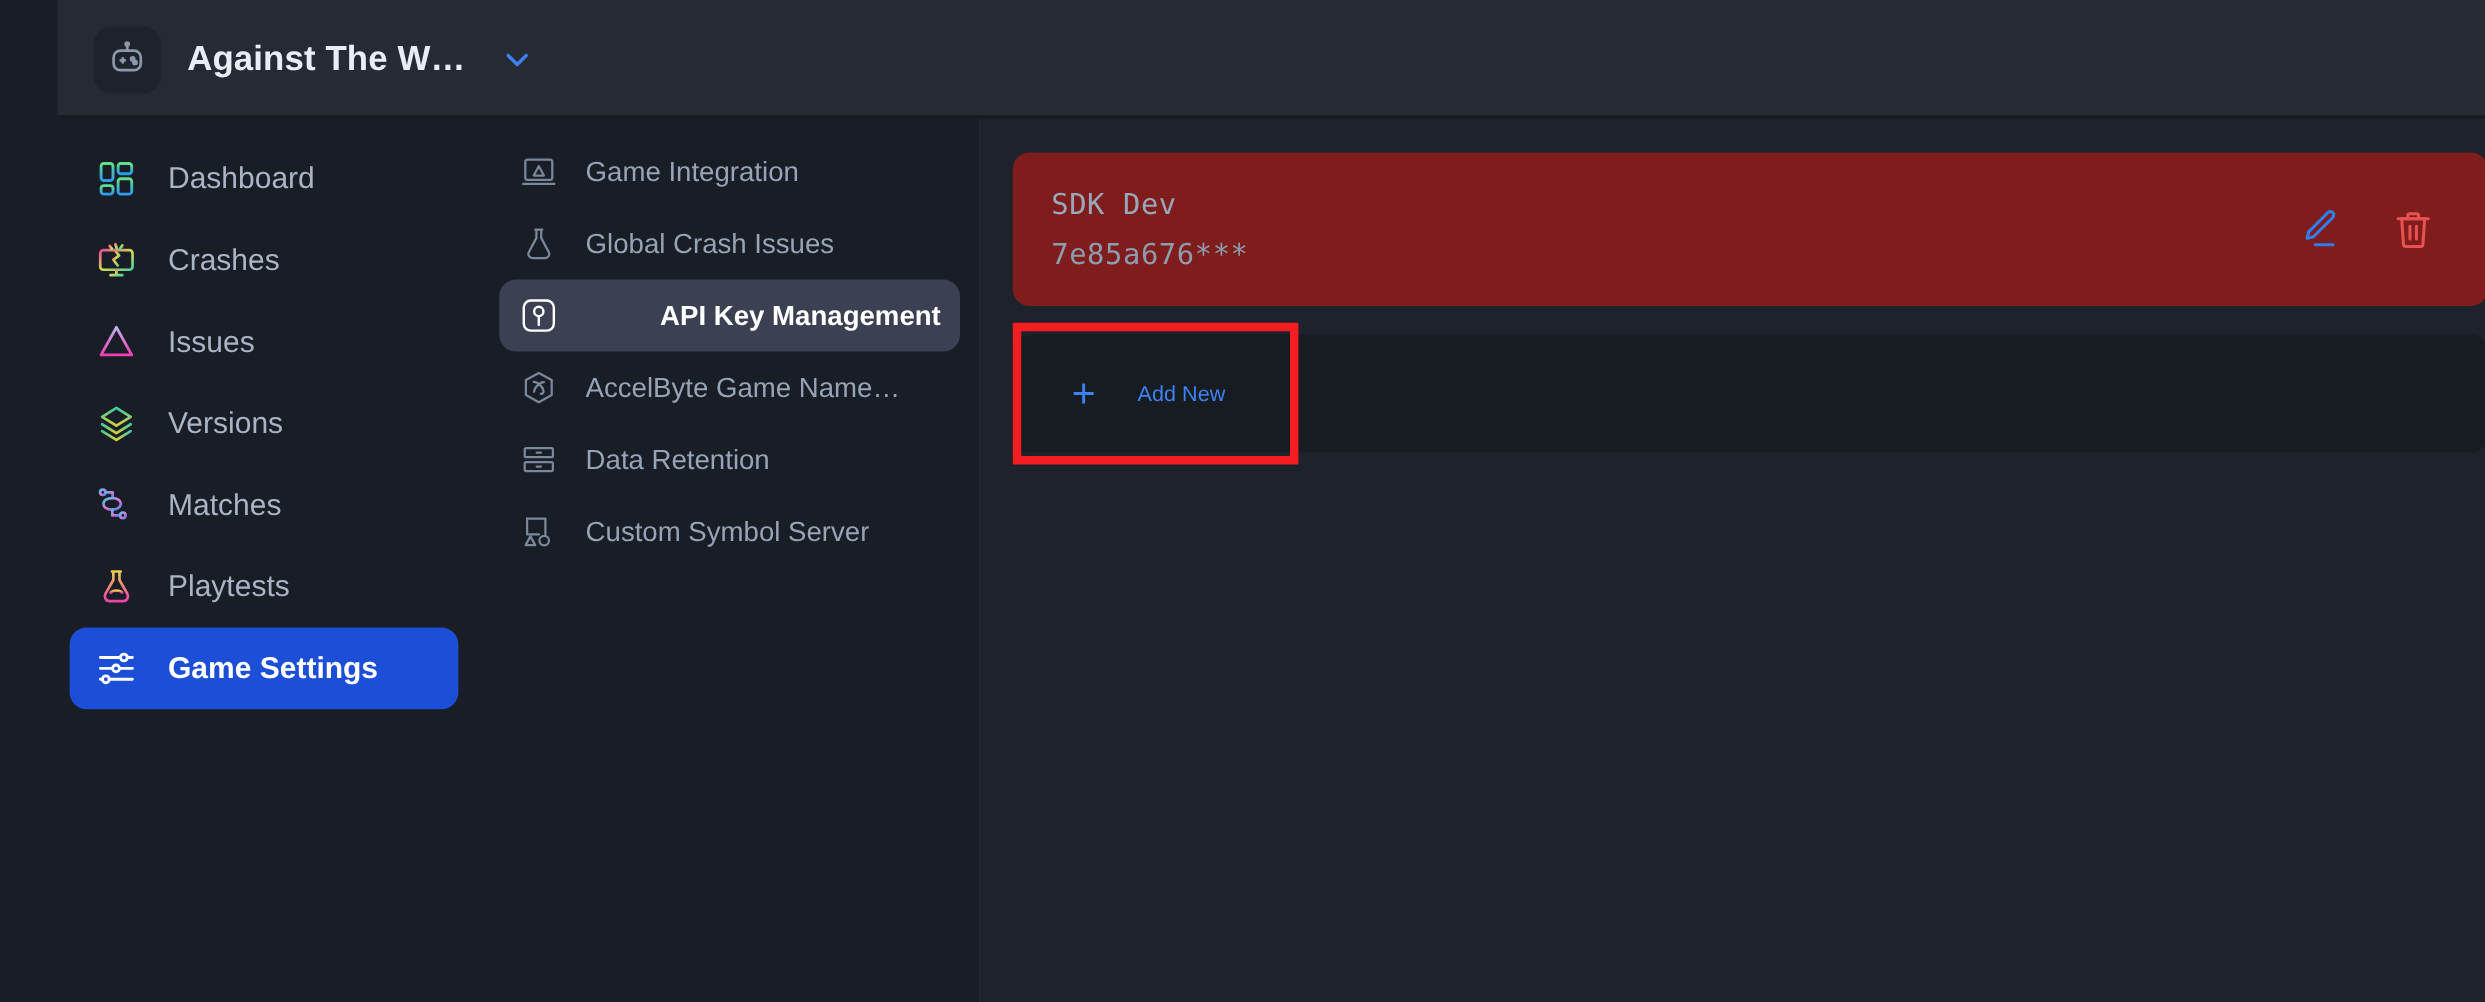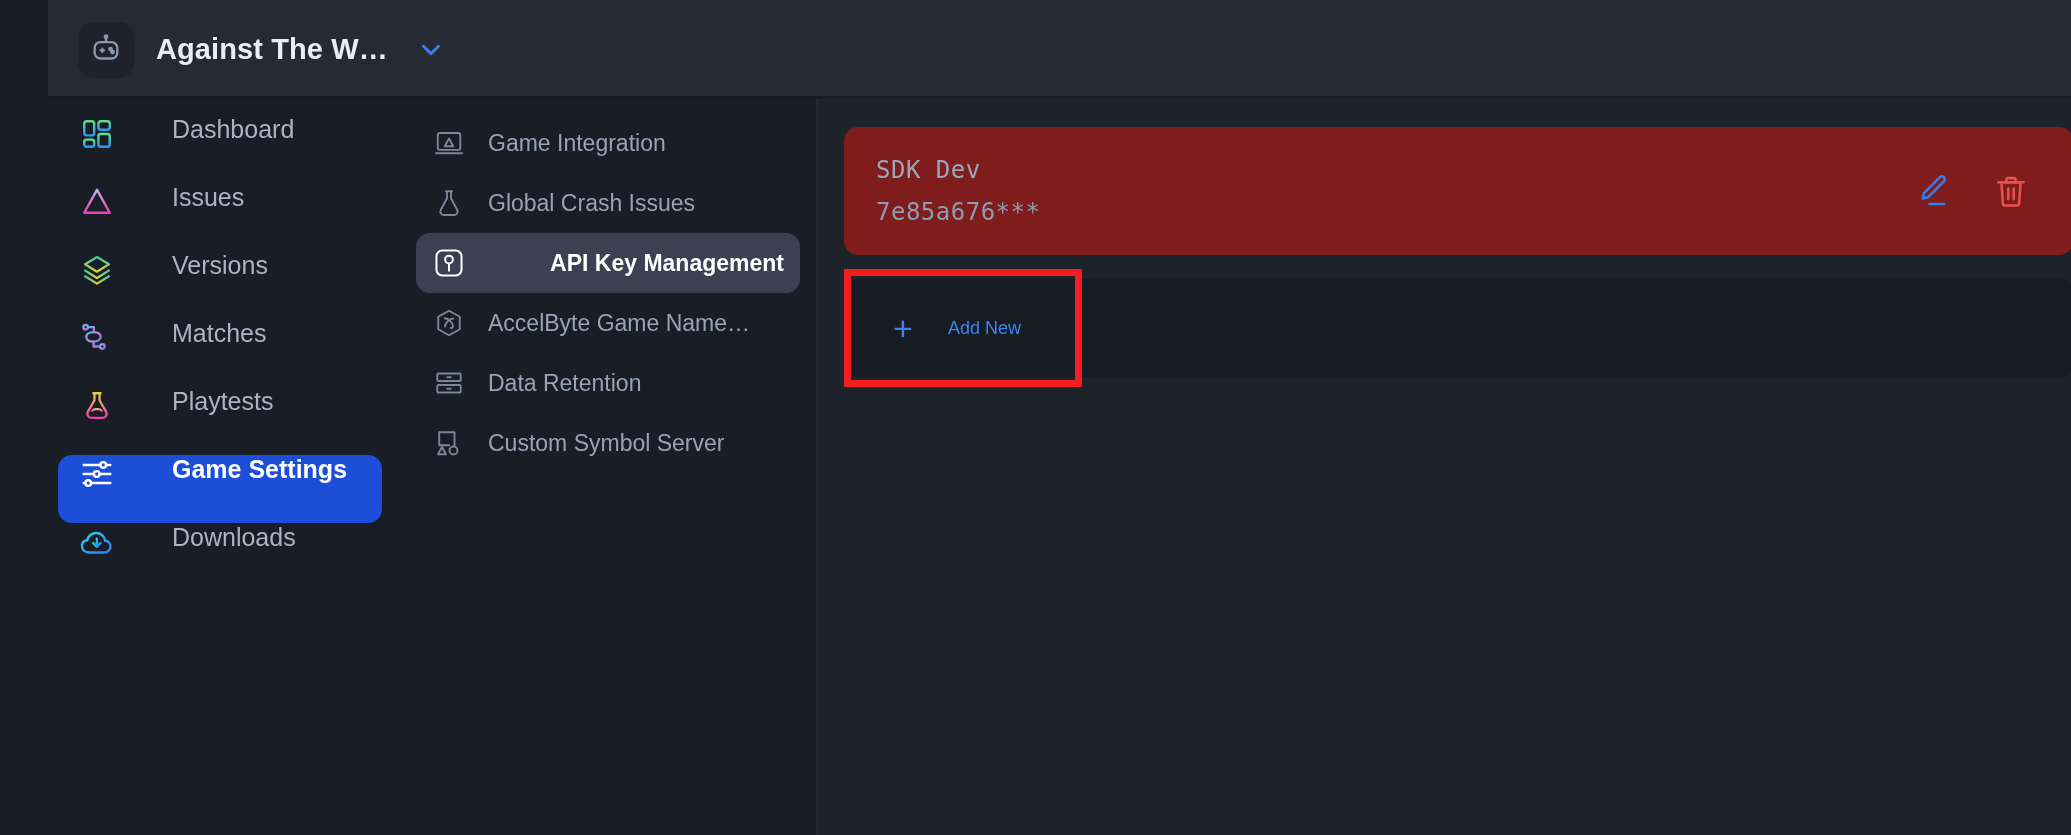--- a/index.html
+++ b/index.html
@@ -40,27 +40,26 @@
   
   .body { flex: 1; display: flex; min-height: 0; }
 
   
   .sidebar {
     width: 348px; min-width: 348px;
     background: #191d25;
     padding-top: 16px;
   }
   .nav-item {
-    display: flex; 
+    display: flex; align-items: center;
     height: 68px;
     margin: 0 14px 0 10px;
     padding: 0 18px 0 20px;
     border-radius: 14px;
     cursor: pointer;
-    gap: 32px;
   }
   .nav-item .nav-icon {
     width: 38px; height: 38px; flex: 0 0 38px;
     display: flex; align-items: center; justify-content: center;
   }
   .nav-item .nav-label {
     margin-left: 24px;
     font-size: 25px; color: #aab4c4; white-space: nowrap;
   }
   .nav-item.active { background: #1d4ed8; }
@@ -196,20 +195,38 @@
               </defs>
             <rect x="3" y="3" width="7" height="10" rx="1.6" stroke="url(#gd1)"></rect>
             <rect x="13" y="3" width="8" height="6" rx="1.6" stroke="url(#gd1)"></rect>
             <rect x="3" y="16" width="7" height="5" rx="1.6" stroke="url(#gd1)"></rect>
             <rect x="13" y="12" width="8" height="9" rx="1.6" stroke="url(#gd1)"></rect>
           </svg>
         </span>
         <span class="nav-label">Dashboard</span>
       </div>
 
+      <div class="nav-item">
+        <span class="nav-icon">
+          <svg width="34" height="34" viewBox="0 0 24 24" fill="none" stroke-width="1.6" stroke-linecap="round" stroke-linejoin="round">
+            <defs>
+                <linearGradient id="gd2" x1="0" y1="0" x2="1" y2="1">
+              <stop offset="0%" stop-color="#e84a9b"></stop>
+                  <stop offset="50%" stop-color="#d8d851"></stop>
+                  <stop offset="100%" stop-color="#4ad1a0"></stop>
+            </linearGradient>
+              </defs>
+            <rect x="2.5" y="6" width="19" height="11.5" rx="1.8" stroke="url(#gd2)"></rect>
+            <path d="M12 17.5v3.2M8.5 20.7h7" stroke="url(#gd2)"></path>
+            <path d="M11 6l2.6 3.2-3.4 2.4 2.6 3.4" stroke="url(#gd2)"></path>
+            <path d="M11.4 2.4l.8 2.6M15.5 3.2l-1.4 2M8 3.4l1.4 1.8" stroke="url(#gd2)"></path>
+          </svg>
+        </span>
+        <span class="nav-label">Crashes</span>
+      </div>
 
       <div class="nav-item">
         <span class="nav-icon">
           <svg width="34" height="34" viewBox="0 0 24 24" fill="none" stroke-width="1.7" stroke-linecap="round" stroke-linejoin="round">
             <defs>
                 <linearGradient id="gd3" x1="0" y1="0" x2="0" y2="1">
               <stop offset="0%" stop-color="#c0b0f0"></stop>
                   <stop offset="100%" stop-color="#ef3fb0"></stop>
             </linearGradient>
               </defs>
@@ -281,35 +298,20 @@
               <circle cx="16.4" cy="5.6" r="2"></circle>
             <path d="M2.6 12h7.2M13.8 12h7.6"></path>
               <circle cx="11.8" cy="12" r="2"></circle>
             <path d="M2.6 18.4h1.2M7.8 18.4h13.6"></path>
               <circle cx="5.8" cy="18.4" r="2"></circle>
           </svg>
         </span>
         <span class="nav-label">Game Settings</span>
       </div>
 
-      <div class="nav-item">
-        <span class="nav-icon">
-          <svg width="34" height="34" viewBox="0 0 24 24" fill="none" stroke-width="1.7" stroke-linecap="round" stroke-linejoin="round">
-            <defs>
-                <linearGradient id="gd7" x1="0" y1="0" x2="1" y2="1">
-              <stop offset="0%" stop-color="#35d0e8"></stop>
-                  <stop offset="100%" stop-color="#2a7ef0"></stop>
-            </linearGradient>
-              </defs>
-            <path d="M6.8 19.4h10.6c2.4 0 4.1-2 4.1-4.2 0-2.1-1.6-3.9-3.7-4.1-.5-3.2-3.2-5.5-6.4-5.5-3.1 0-5.7 2.2-6.3 5.2C2.8 11 1.4 12.7 1.4 14.8c0 2.5 2 4.6 5.4 4.6z" stroke="url(#gd7)"></path>
-            <path d="M11.9 9.6v5.6M9.3 12.8l2.6 2.6 2.6-2.6" stroke="url(#gd7)"></path>
-          </svg>
-        </span>
-        <span class="nav-label">Downloads</span>
-      </div>
 
     </nav>
 
     <nav class="subnav">
 
       <div class="sub-item">
         <span class="sub-icon">
           <svg width="30" height="30" viewBox="0 0 24 24" fill="none" stroke="#7b879a" stroke-width="1.5" stroke-linecap="round" stroke-linejoin="round">
             <rect x="3" y="4" width="18" height="13.5" rx="1.6"></rect>
             <path d="M1.6 20.2h20.8"></path>

